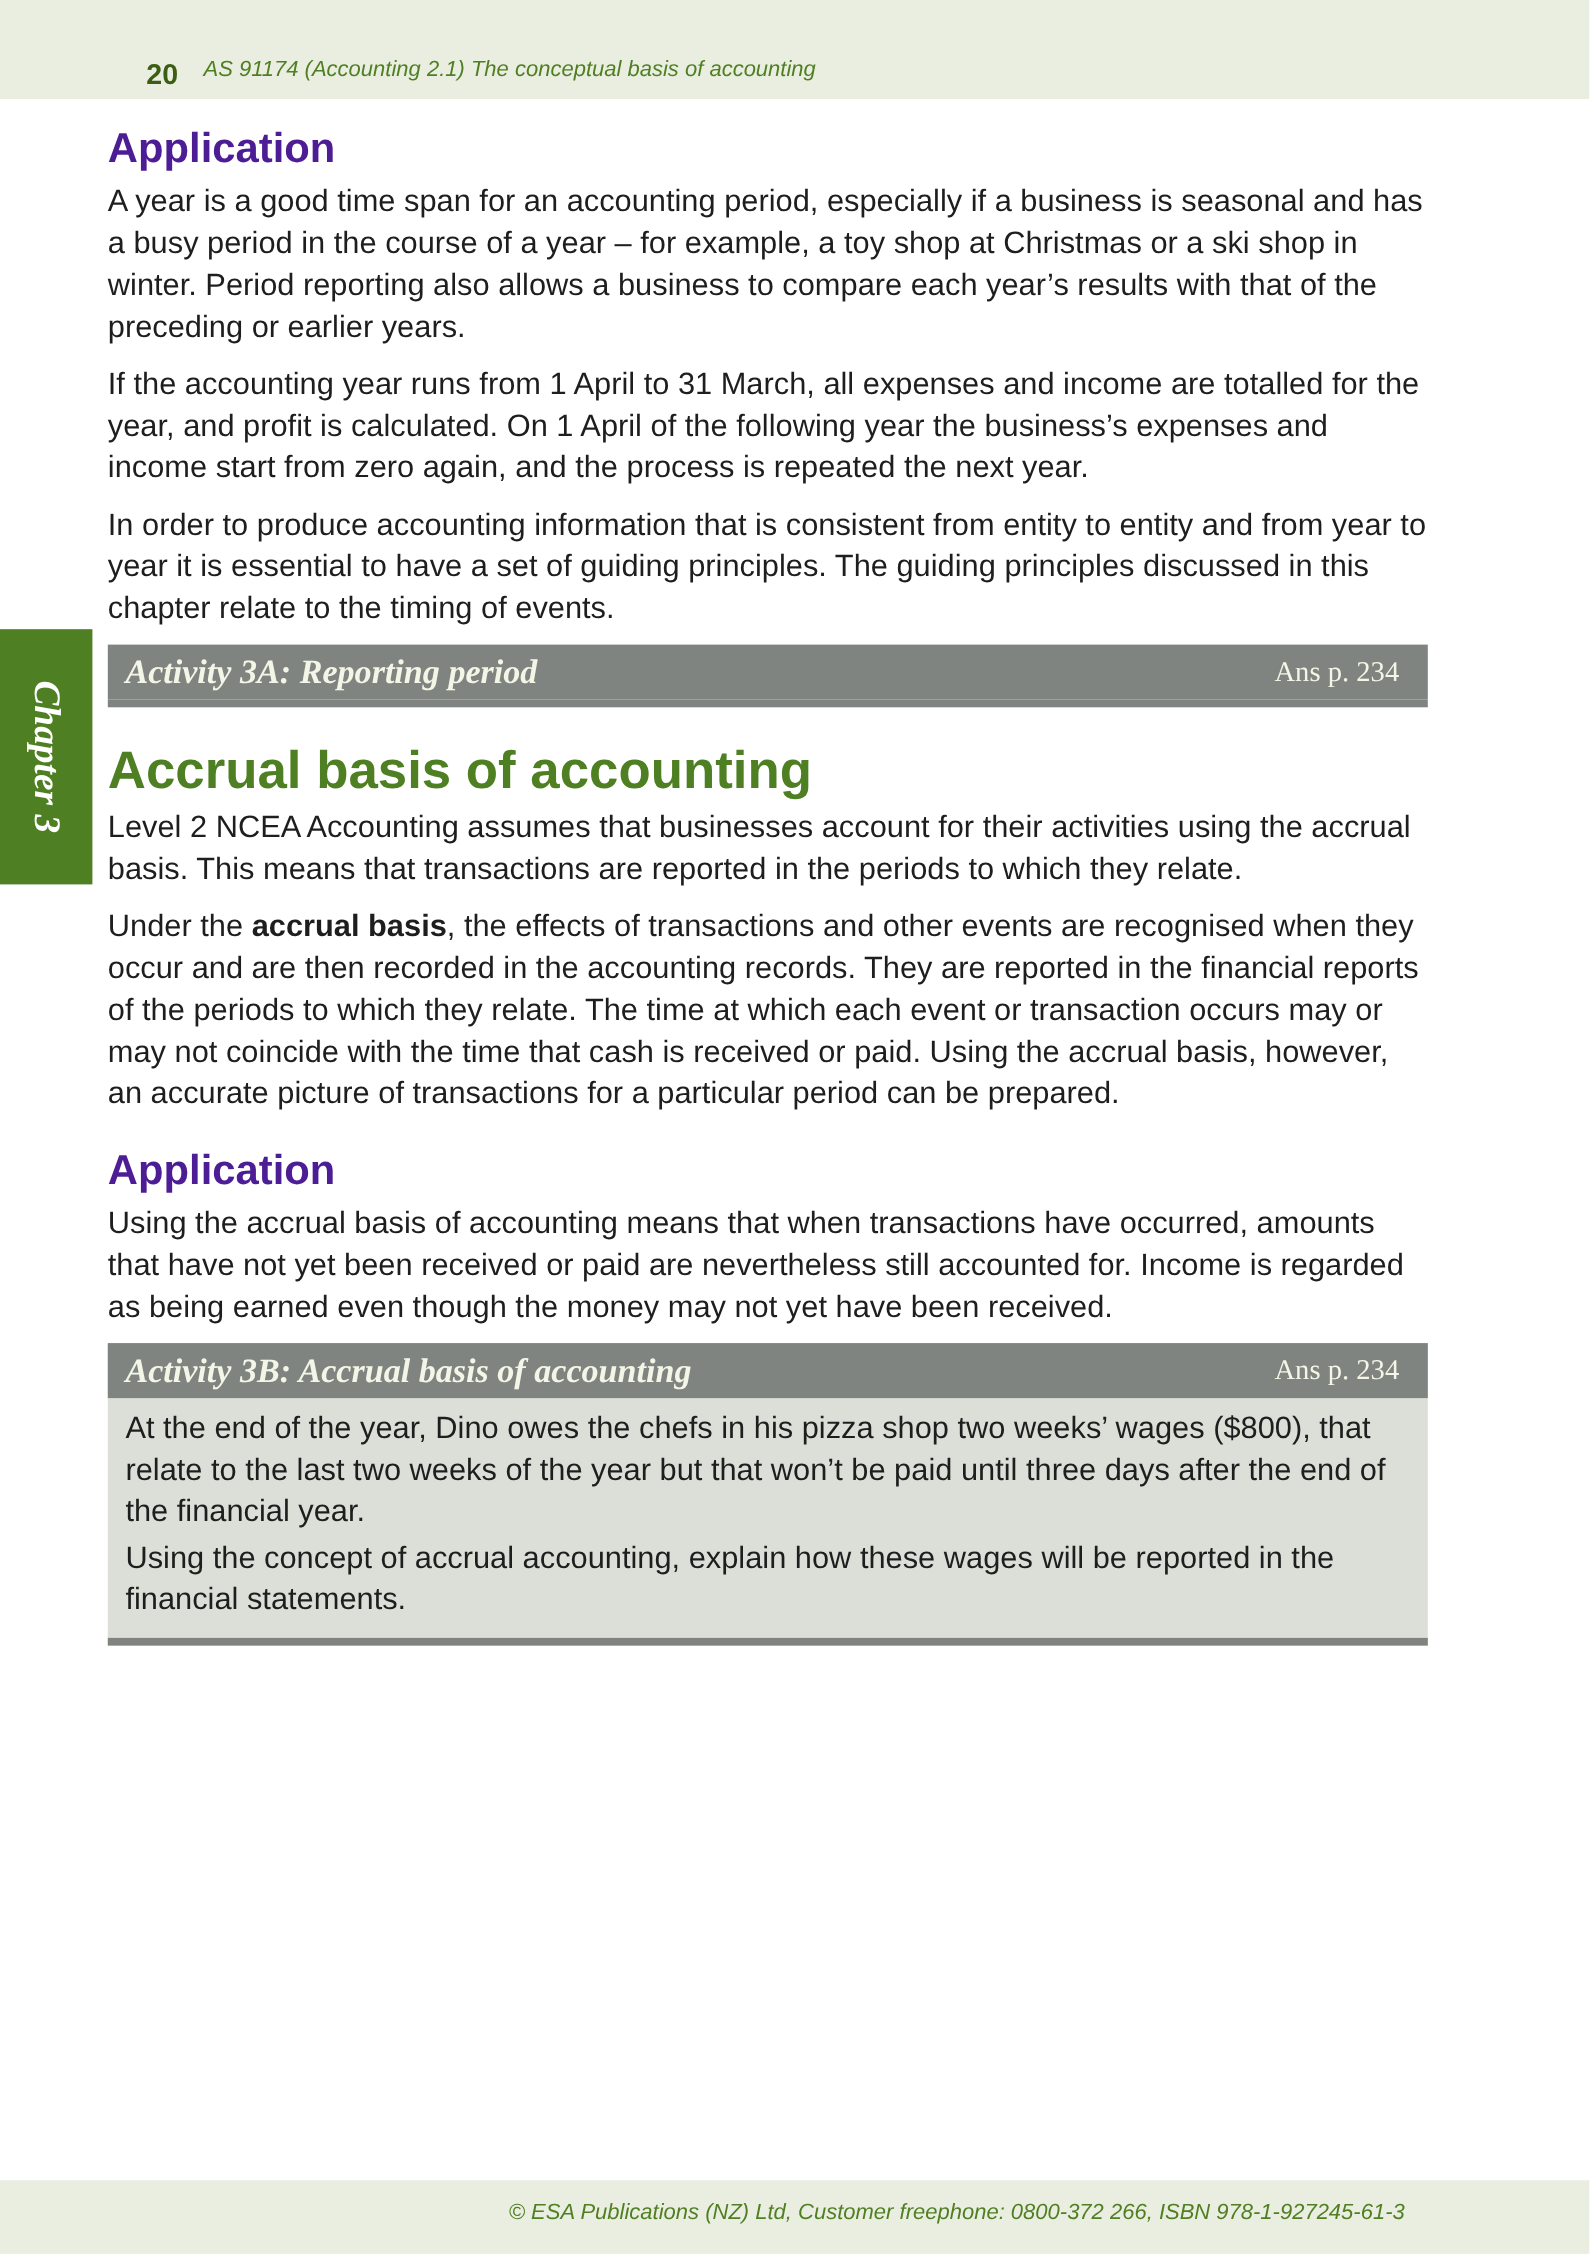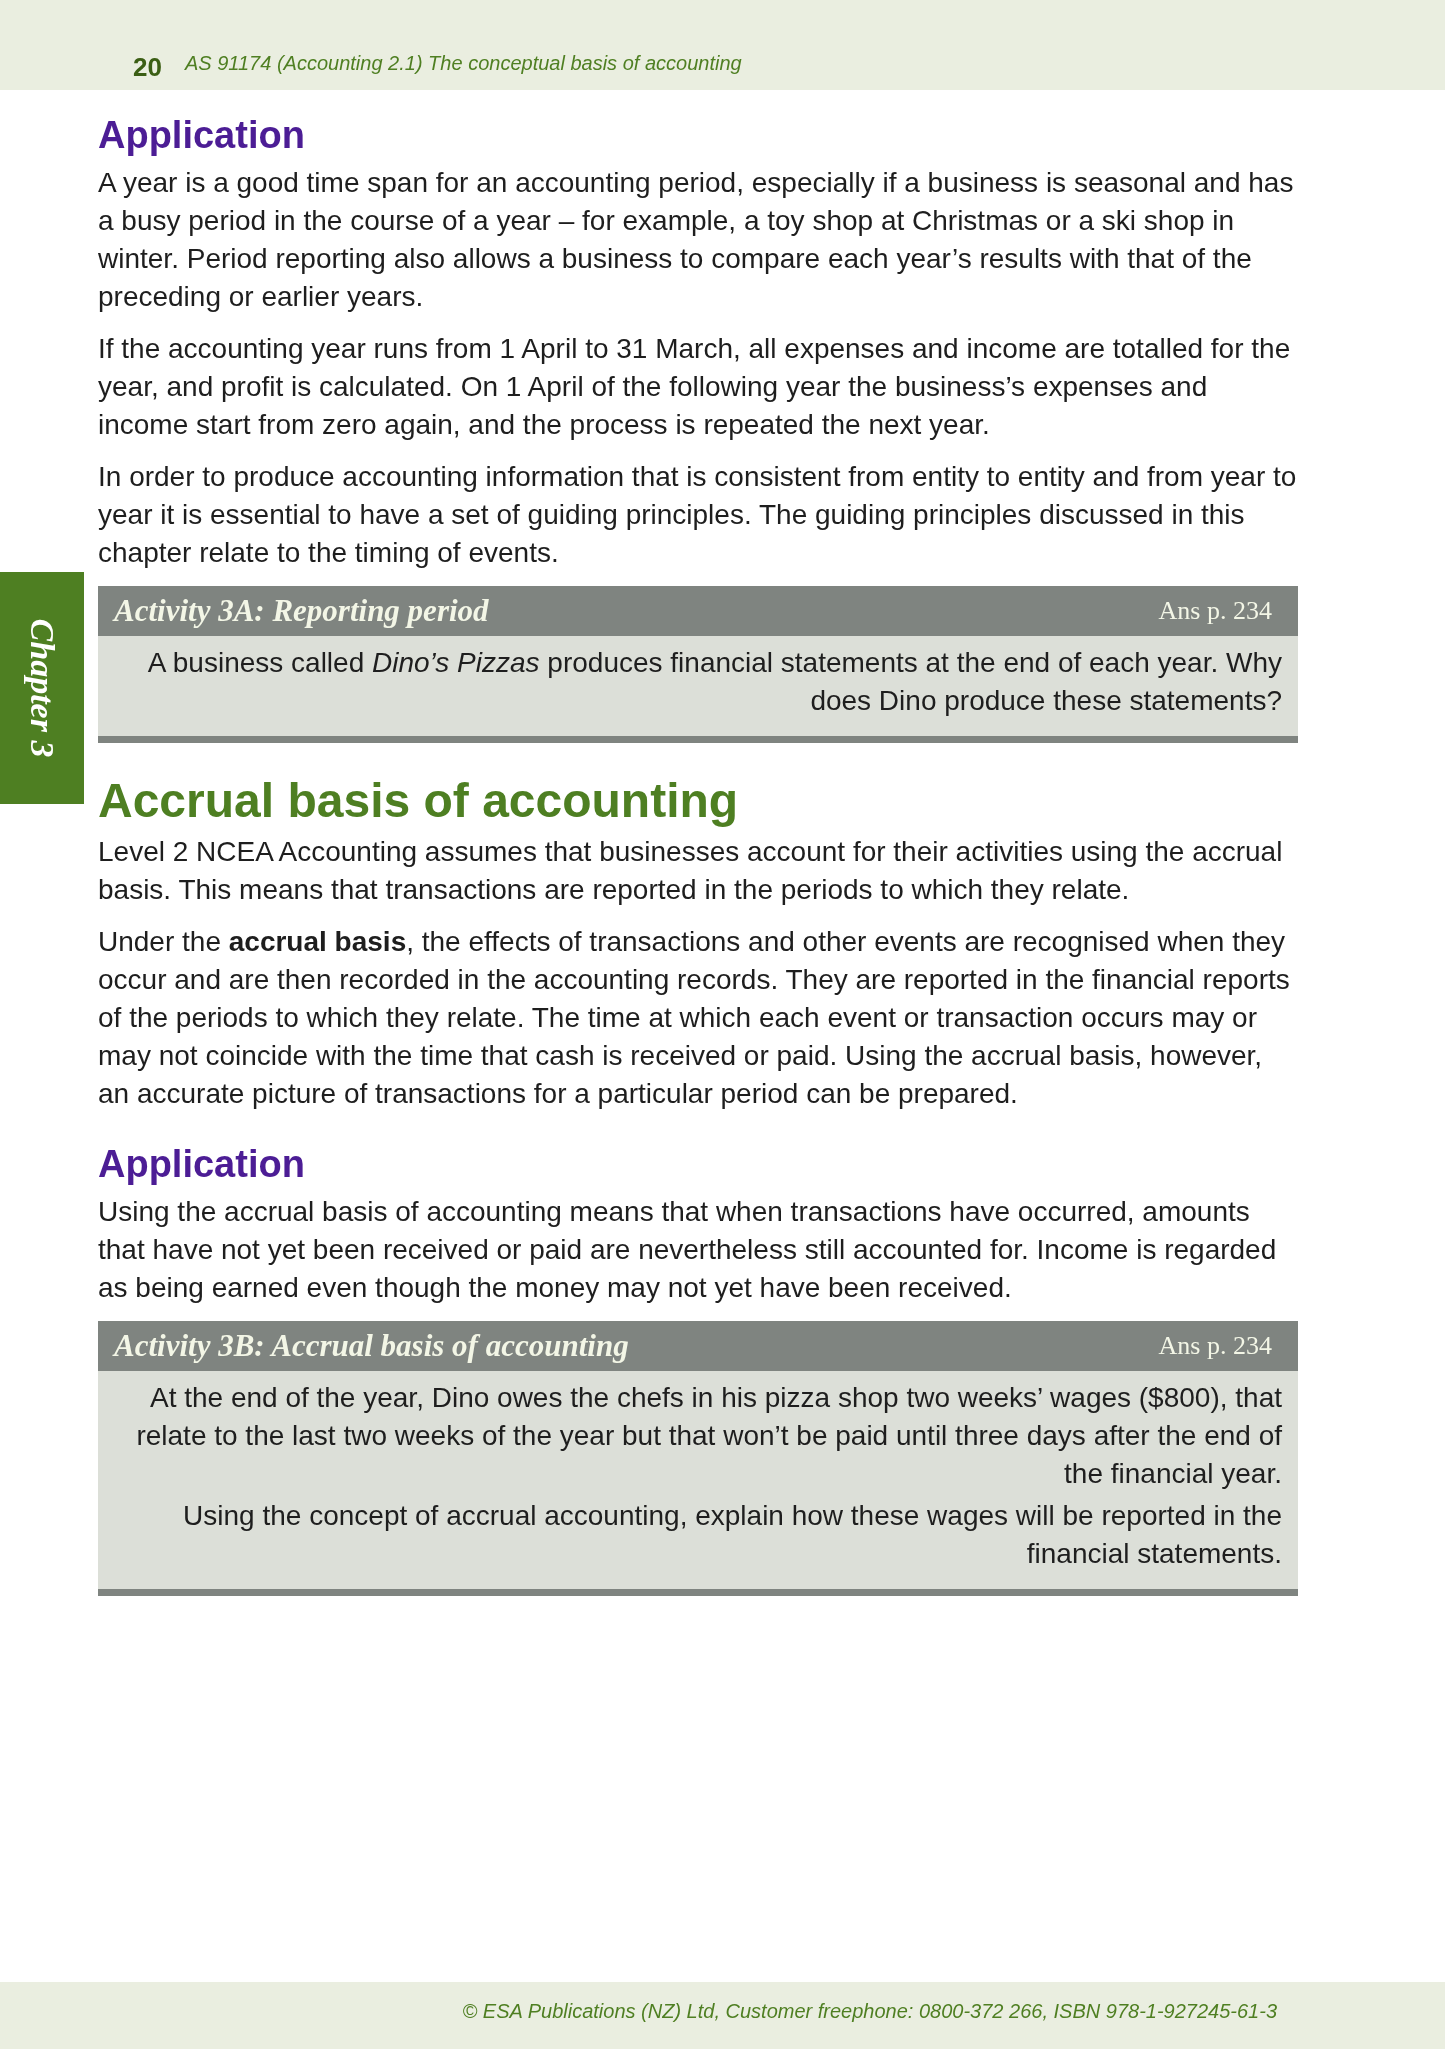--- a/index.html
+++ b/index.html
@@ -8,21 +8,21 @@
   .header-band { position:absolute; left:0; top:0; width:1445px; height:90px; background:#eaeee0; }
   .page-num { position:absolute; left:97px; top:52px; font-size:26px; font-weight:bold; color:#3b5e14;margin-left:36px; }
   .running-title { position:absolute; left:185px; top:52px; font-size:20px; font-style:italic; color:#4f7f22; }
   .chapter-tab { position:absolute; left:0; top:572px; width:84px; height:232px; background:#4e7f22; }
   .chapter-tab span { position:absolute; left:42px; top:116px; transform:translate(-50%,-50%) rotate(90deg);
         color:#fff; font-family:"Liberation Serif", serif; font-style:italic; font-weight:bold; font-size:34px; white-space:nowrap; }
   .content { position:absolute; left:98px; top:112px; width:1200px; }
   .h2 { color:#4c1d95; font-weight:bold; font-size:38px; margin:0 0 6px 0; line-height:46px; }
   .h1 { color:#4e7f22; font-weight:bold; font-size:48px; margin:0 0 4px 0; line-height:56px; }
   p.body { font-size:28px; line-height:38px; margin:0 0 14px 0; width:1200px; }
-  .activity { width:1200px; margin:6px 0 30px 0; background:#dcdfd8; border-bottom:7px solid #7f8480;text-align:right; }
+  .activity { width:1200px; margin:6px 0 30px 0; background:#dcdfd8; border-bottom:7px solid #7f8480; }
   .act-head { background:#7f8480; height:50px; display:flex; justify-content:space-between; align-items:center; padding:0 26px 0 16px; }
   .act-title { color:#f3f6e6; font-family:"Liberation Serif", serif; font-style:italic; font-weight:bold; font-size:31px; }
   .act-ans { color:#f3f6e6; font-family:"Liberation Serif", serif; font-size:26px; }
   .act-body { padding:8px 16px 12px 16px; font-size:28px; line-height:38px; }
   .act-body p { margin:0 0 4px 0; }
   .example { margin:28px 0 40px 48px; width:1152px; }
   .ex-head { display:flex; align-items:center; }
   .ex-title { color:#3b5e14; font-weight:bold; font-size:32px; }
   .ex-rule { width:340px; height:4px; margin-left:12px; margin-top:8px;
              background:linear-gradient(to right,#a9bf86,#ffffff); }
@@ -46,23 +46,20 @@
   <h2 class="h2">Application</h2>
   <p class="body">A year is a good time span for an accounting period, especially if a business is seasonal and has a busy period in the course of a year – for example, a toy shop at Christmas or a ski shop in winter. Period reporting also allows a business to compare each year’s results with that of the preceding or earlier years.</p>
   <p class="body">If the accounting year runs from 1 April to 31 March, all expenses and income are totalled for the year, and profit is calculated. On 1 April of the following year the business’s expenses and income start from zero again, and the process is repeated the next year.</p>
   <p class="body">In order to produce accounting information that is consistent from entity to entity and from year to year it is essential to have a set of guiding principles. The guiding principles discussed in this chapter relate to the timing of events.</p>
 
   <div class="activity">
     <div class="act-head">
       <span class="act-title">Activity 3A: Reporting period</span>
       <span class="act-ans">Ans p. 234</span>
     </div>
-    <div class="act-body">
-      <p><span>A business called </span><i>Dino’s Pizzas</i><span> produces financial statements at the end of each year. Why does Dino produce these statements?</span></p>
-    </div>
   </div>
 
   <h1 class="h1">Accrual basis of accounting</h1>
   <p class="body">Level 2 NCEA Accounting assumes that businesses account for their activities using the accrual basis. This means that transactions are reported in the periods to which they relate.</p>
   <p class="body"><span>Under the </span><b>accrual basis</b><span>, the effects of transactions and other events are recognised when they occur and are then recorded in the accounting records. They are reported in the financial reports of the periods to which they relate. The time at which each event or transaction occurs may or may not coincide with the time that cash is received or paid. Using the accrual basis, however, an accurate picture of transactions for a particular period can be prepared.</span></p>
 
   <h2 class="h2" style="margin-top:28px;">Application</h2>
   <p class="body">Using the accrual basis of accounting means that when transactions have occurred, amounts that have not yet been received or paid are nevertheless still accounted for. Income is regarded as being earned even though the money may not yet have been received.</p>
 
 

